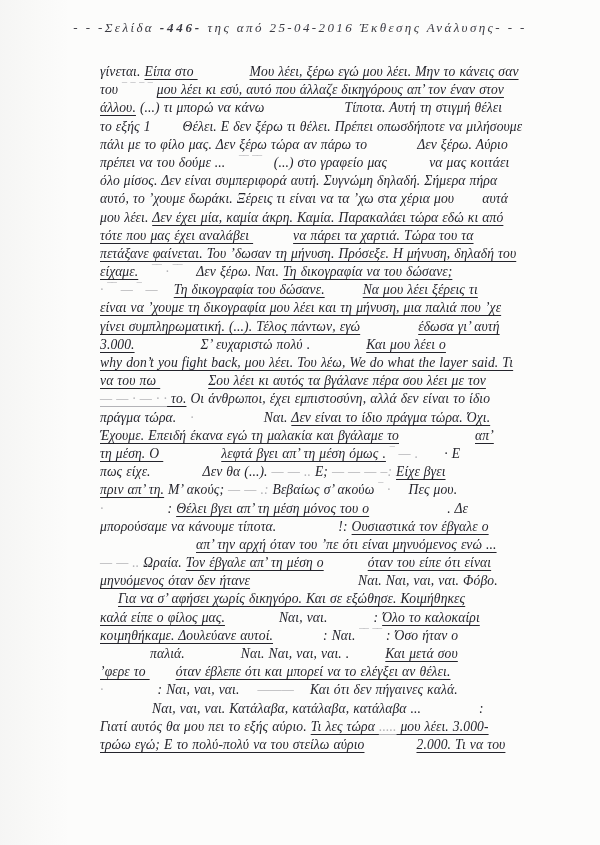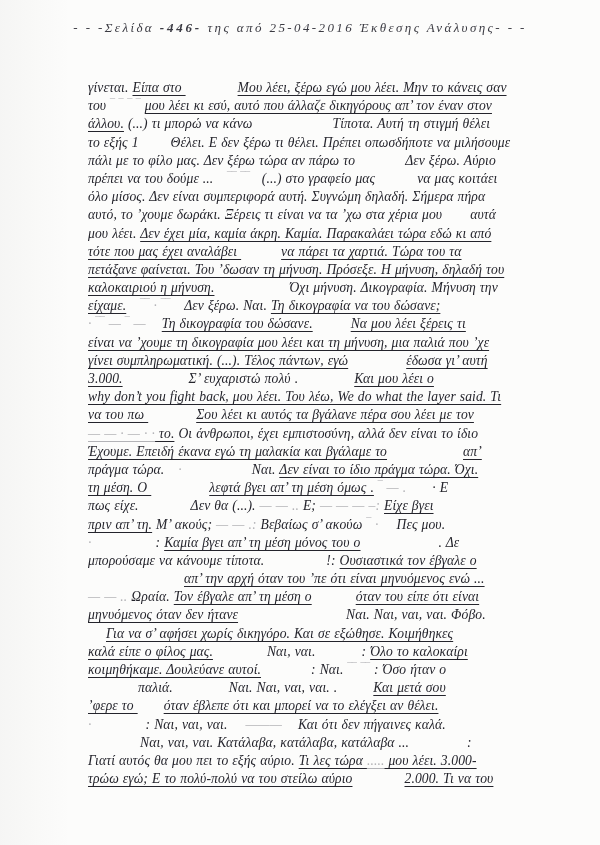--- a/index.html
+++ b/index.html
@@ -13,21 +13,21 @@
     content:""; position:absolute; left:0; top:0; bottom:0; width:70px;
     background:linear-gradient(90deg, rgba(120,120,120,.05), rgba(120,120,120,0));
     pointer-events:none;
   }
   .doc-header {
     position:absolute; top:20px; left:0; right:0; text-align:center;
     font-style:italic; font-size:13px; letter-spacing:2.4px; color:#3a3a42;
     white-space:nowrap;
   }
   .doc-header .pg { font-weight:bold; letter-spacing:2.8px; }
-  .doc-body { position:absolute; left:88px; top:63px; width:470px;margin-top:16px; }
+  .doc-body { position:absolute; left:100px; top:63px; width:470px; }
   .line {
     white-space:pre; height:18.2px; line-height:18.2px;
     font-size:13.6px; font-style:italic; color:#24242c;
     letter-spacing:.1px; word-spacing:.5px;
   }
   .ul {
     text-decoration:underline;
     text-underline-offset:2.5px;
     text-decoration-thickness:.9px;
   }
@@ -44,35 +44,34 @@
       <div class="line"><span class="">του </span><span class=" faint">‾ ‾ ‾ ‾</span><span class=""> </span><span class="ul">μου λέει κι εσύ, αυτό που άλλαζε δικηγόρους απ’ τον έναν στον</span></div>
       <div class="line"><span class="ul">άλλου.</span><span class=""> (...) τι μπορώ να κάνω</span><span class="gap" style="width: 80px;"></span><span class="">Τίποτα. Αυτή τη στιγμή θέλει</span></div>
       <div class="line"><span class="">το εξής 1</span><span class="gap" style="width: 32px;"></span><span class="">Θέλει. Ε δεν ξέρω τι θέλει. Πρέπει οπωσδήποτε να μιλήσουμε</span></div>
       <div class="line"><span class="">πάλι με το φίλο μας. Δεν ξέρω τώρα αν πάρω το</span><span class="gap" style="width: 50px;"></span><span class="">Δεν ξέρω. Αύριο</span></div>
       <div class="line"><span class="">πρέπει να του δούμε ...</span><span class="gap" style="width: 14px;"></span><span class=" faint">‾‾ ‾‾</span><span class="gap" style="width: 12px;"></span><span class="">(...) στο γραφείο μας</span><span class="gap" style="width: 42px;"></span><span class="">να μας κοιτάει</span></div>
       <div class="line"><span class="">όλο μίσος. Δεν είναι συμπεριφορά αυτή. Συγνώμη δηλαδή. Σήμερα πήρα</span></div>
       <div class="line"><span class="">αυτό, το ’χουμε δωράκι. Ξέρεις τι είναι να τα ’χω στα χέρια μου</span><span class="gap" style="width: 28px;"></span><span class="">αυτά</span></div>
       <div class="line"><span class="">μου λέει. </span><span class="ul">Δεν έχει μία, καμία άκρη. Καμία. Παρακαλάει τώρα εδώ κι από</span></div>
       <div class="line"><span class="ul">τότε που μας έχει αναλάβει </span><span class="gap" style="width: 40px;"></span><span class="ul">να πάρει τα χαρτιά. Τώρα του τα</span></div>
       <div class="line"><span class="ul">πετάξανε φαίνεται. Του ’δωσαν τη μήνυση. Πρόσεξε. Η μήνυση, δηλαδή του</span></div>
-      <div class="line"><span class="ul">καλοκαιριού η μήνυση.</span><span class="gap" style="width: 75px;"></span><span class="">Όχι μήνυση. Δικογραφία. Μήνυση την</span></div>
       <div class="line"><span class="ul">είχαμε.</span><span class="gap" style="width: 14px;"></span><span class=" faint">‾‾ · ‾‾</span><span class="gap" style="width: 14px;"></span><span class="">Δεν ξέρω. Ναι. </span><span class="ul">Τη δικογραφία να του δώσανε;</span></div>
       <div class="line"><span class=" faint">· ‾‾ — ‾ —</span><span class="gap" style="width: 16px;"></span><span class="ul">Τη δικογραφία του δώσανε.</span><span class="gap" style="width: 38px;"></span><span class="ul">Να μου λέει ξέρεις τι</span></div>
       <div class="line"><span class="ul">είναι να ’χουμε τη δικογραφία μου λέει και τη μήνυση, μια παλιά που ’χε</span></div>
       <div class="line"><span class="ul">γίνει συμπληρωματική. (...). Τέλος πάντων, εγώ</span><span class="gap" style="width: 58px;"></span><span class="ul">έδωσα γι’ αυτή</span></div>
       <div class="line"><span class="ul">3.000.</span><span class="gap" style="width: 66px;"></span><span class="">Σ’ ευχαριστώ πολύ .</span><span class="gap" style="width: 56px;"></span><span class="ul">Και μου λέει ο</span></div>
       <div class="line"><span class="ul">why don’t you fight back, μου λέει. Του λέω, We do what the layer said. Τι</span></div>
       <div class="line"><span class="ul">να του πω </span><span class="gap" style="width: 48px;"></span><span class="ul">Σου λέει κι αυτός τα βγάλανε πέρα σου λέει με τον</span></div>
       <div class="line"><span class="ul faint">— — · — · ·</span><span class="ul"> το.</span><span class=""> Οι άνθρωποι, έχει εμπιστοσύνη, αλλά δεν είναι το ίδιο</span></div>
+      <div class="line"><span class="">πράγμα τώρα.</span><span class="gap" style="width: 14px;"></span><span class=" faint">·</span><span class="gap" style="width: 70px;"></span><span class="">Ναι. </span><span class="ul">Δεν είναι το ίδιο πράγμα τώρα. Όχι.</span></div>
       <div class="line"><span class="ul">Έχουμε. Επειδή έκανα εγώ τη μαλακία και βγάλαμε το</span><span class="gap" style="width: 76px;"></span><span class="ul">απ’</span></div>
-      <div class="line"><span class="">πράγμα τώρα.</span><span class="gap" style="width: 14px;"></span><span class=" faint">·</span><span class="gap" style="width: 70px;"></span><span class="">Ναι. </span><span class="ul">Δεν είναι το ίδιο πράγμα τώρα. Όχι.</span></div>
       <div class="line"><span class="ul">τη μέση. Ο </span><span class="gap" style="width: 58px;"></span><span class="ul">λεφτά βγει απ’ τη μέση όμως .</span><span class=" faint"> ‾ — .</span><span class="gap" style="width: 26px;"></span><span class="">· Ε</span></div>
       <div class="line"><span class="">πως είχε.</span><span class="gap" style="width: 52px;"></span><span class="">Δεν θα (...). </span><span class=" faint">— — ..</span><span class=""> Ε; </span><span class=" faint">— — — –:</span><span class=""> </span><span class="ul">Είχε βγει</span></div>
       <div class="line"><span class="ul">πριν απ’ τη.</span><span class=""> Μ’ ακούς; </span><span class=" faint">— — .:</span><span class=""> Βεβαίως σ’ ακούω </span><span class=" faint">‾ ·</span><span class="gap" style="width: 18px;"></span><span class="">Πες μου.</span></div>
-      <div class="line"><span class=" faint">·</span><span class="gap" style="width: 64px;"></span><span class="">: </span><span class="ul">Καμία βγει απ’ τη μέση μόνος του ο</span><span class="gap" style="width: 78px;"></span><span class="">. Δε</span></div>
+      <div class="line"><span class=" faint">·</span><span class="gap" style="width: 64px;"></span><span class="">: </span><span class="ul">Θέλει βγει απ’ τη μέση μόνος του ο</span><span class="gap" style="width: 78px;"></span><span class="">. Δε</span></div>
       <div class="line"><span class="">μπορούσαμε να κάνουμε τίποτα.</span><span class="gap" style="width: 62px;"></span><span class="">!: </span><span class="ul">Ουσιαστικά τον έβγαλε ο</span></div>
       <div class="line"><span class="gap" style="width: 96px;"></span><span class="ul">απ’ την αρχή όταν του ’πε ότι είναι μηνυόμενος ενώ ...</span></div>
       <div class="line"><span class=" faint">— — ..</span><span class=""> Ωραία. </span><span class="ul">Τον έβγαλε απ’ τη μέση ο</span><span class="gap" style="width: 44px;"></span><span class="ul">όταν του είπε ότι είναι</span></div>
       <div class="line"><span class="ul">μηνυόμενος όταν δεν ήτανε</span><span class="gap" style="width: 108px;"></span><span class="">Ναι. Ναι, ναι, ναι. Φόβο.</span></div>
       <div class="line"><span class="gap" style="width: 18px;"></span><span class="ul">Για να σ’ αφήσει χωρίς δικηγόρο. Και σε εξώθησε. Κοιμήθηκες</span></div>
       <div class="line"><span class="ul">καλά είπε ο φίλος μας.</span><span class="gap" style="width: 54px;"></span><span class="">Ναι, ναι.</span><span class="gap" style="width: 46px;"></span><span class="">: </span><span class="ul">Όλο το καλοκαίρι</span></div>
       <div class="line"><span class="ul">κοιμηθήκαμε. Δουλεύανε αυτοί.</span><span class="gap" style="width: 50px;"></span><span class="">: Ναι. </span><span class=" faint">‾‾ ‾‾</span><span class=""> : Όσο ήταν ο</span></div>
       <div class="line"><span class="gap" style="width: 50px;"></span><span class="">παλιά.</span><span class="gap" style="width: 56px;"></span><span class="">Ναι. Ναι, ναι, ναι. .</span><span class="gap" style="width: 36px;"></span><span class="ul">Και μετά σου</span></div>
       <div class="line"><span class="ul">’φερε το </span><span class="gap" style="width: 26px;"></span><span class="ul">όταν έβλεπε ότι και μπορεί να το ελέγξει αν θέλει.</span></div>
       <div class="line"><span class=" faint">·</span><span class="gap" style="width: 54px;"></span><span class="">: Ναι, ναι, ναι.</span><span class="gap" style="width: 18px;"></span><span class=" faint">———</span><span class="gap" style="width: 16px;"></span><span class="">Και ότι δεν πήγαινες καλά.</span></div>

